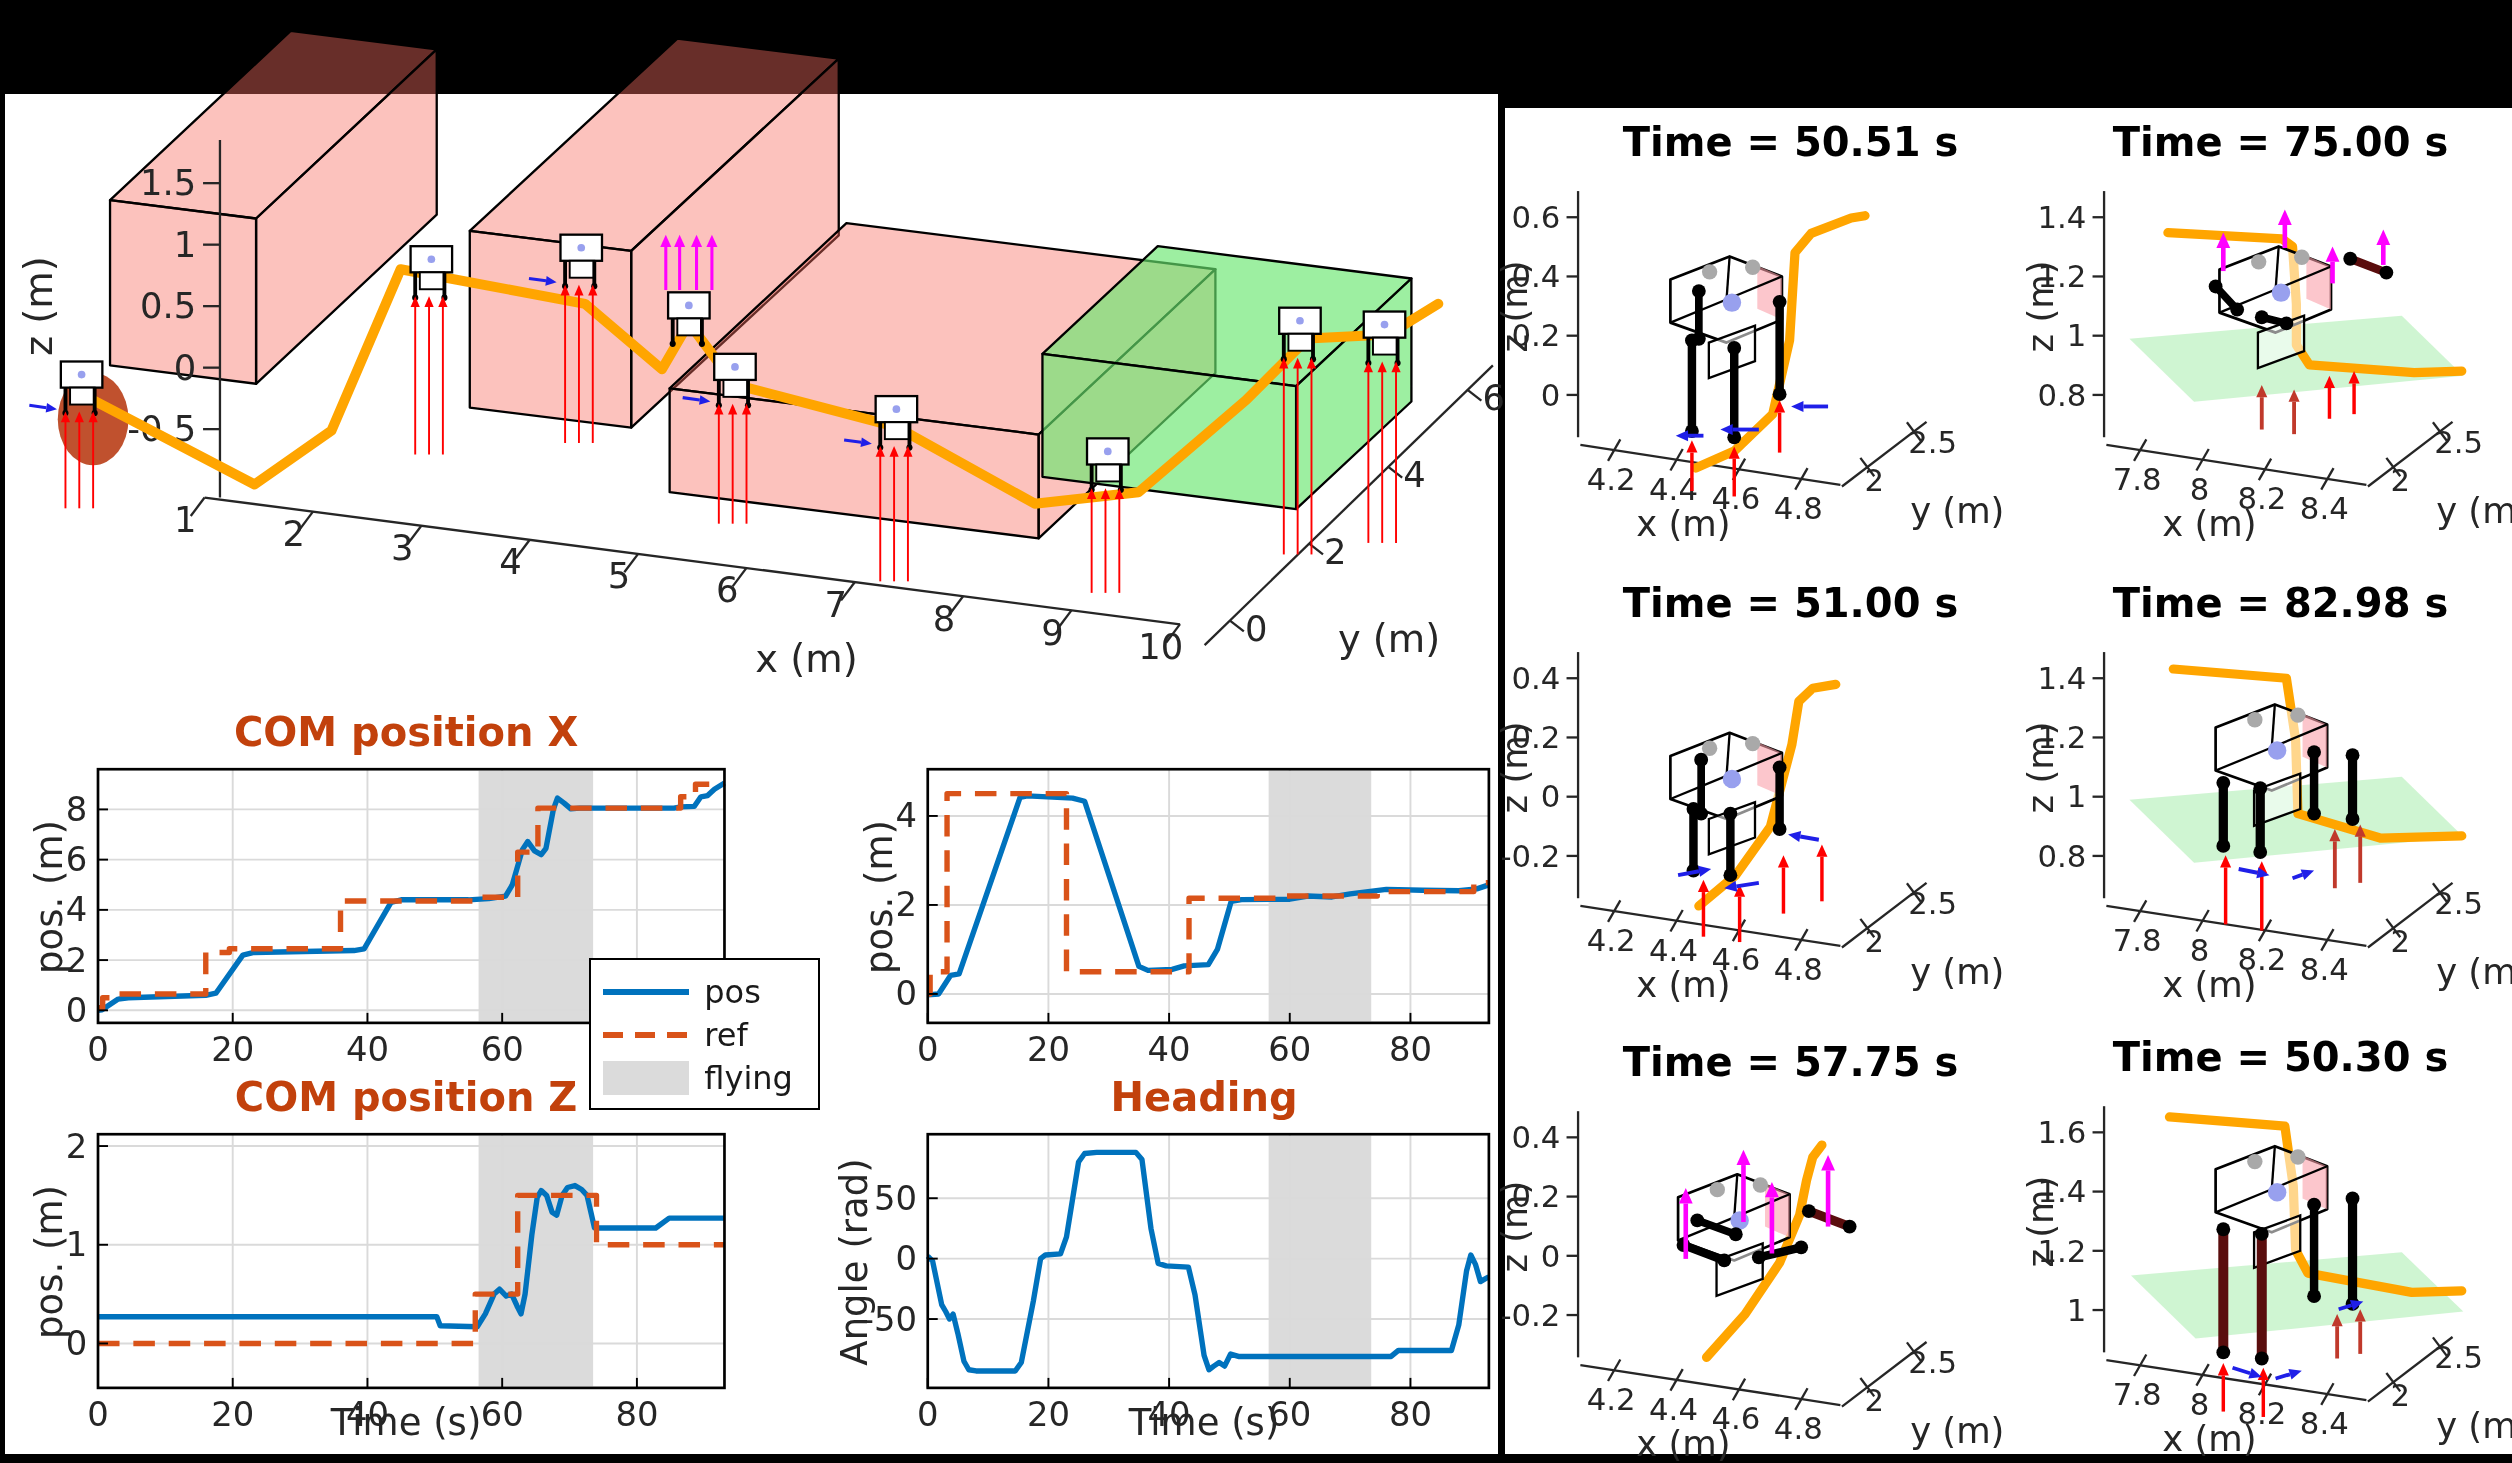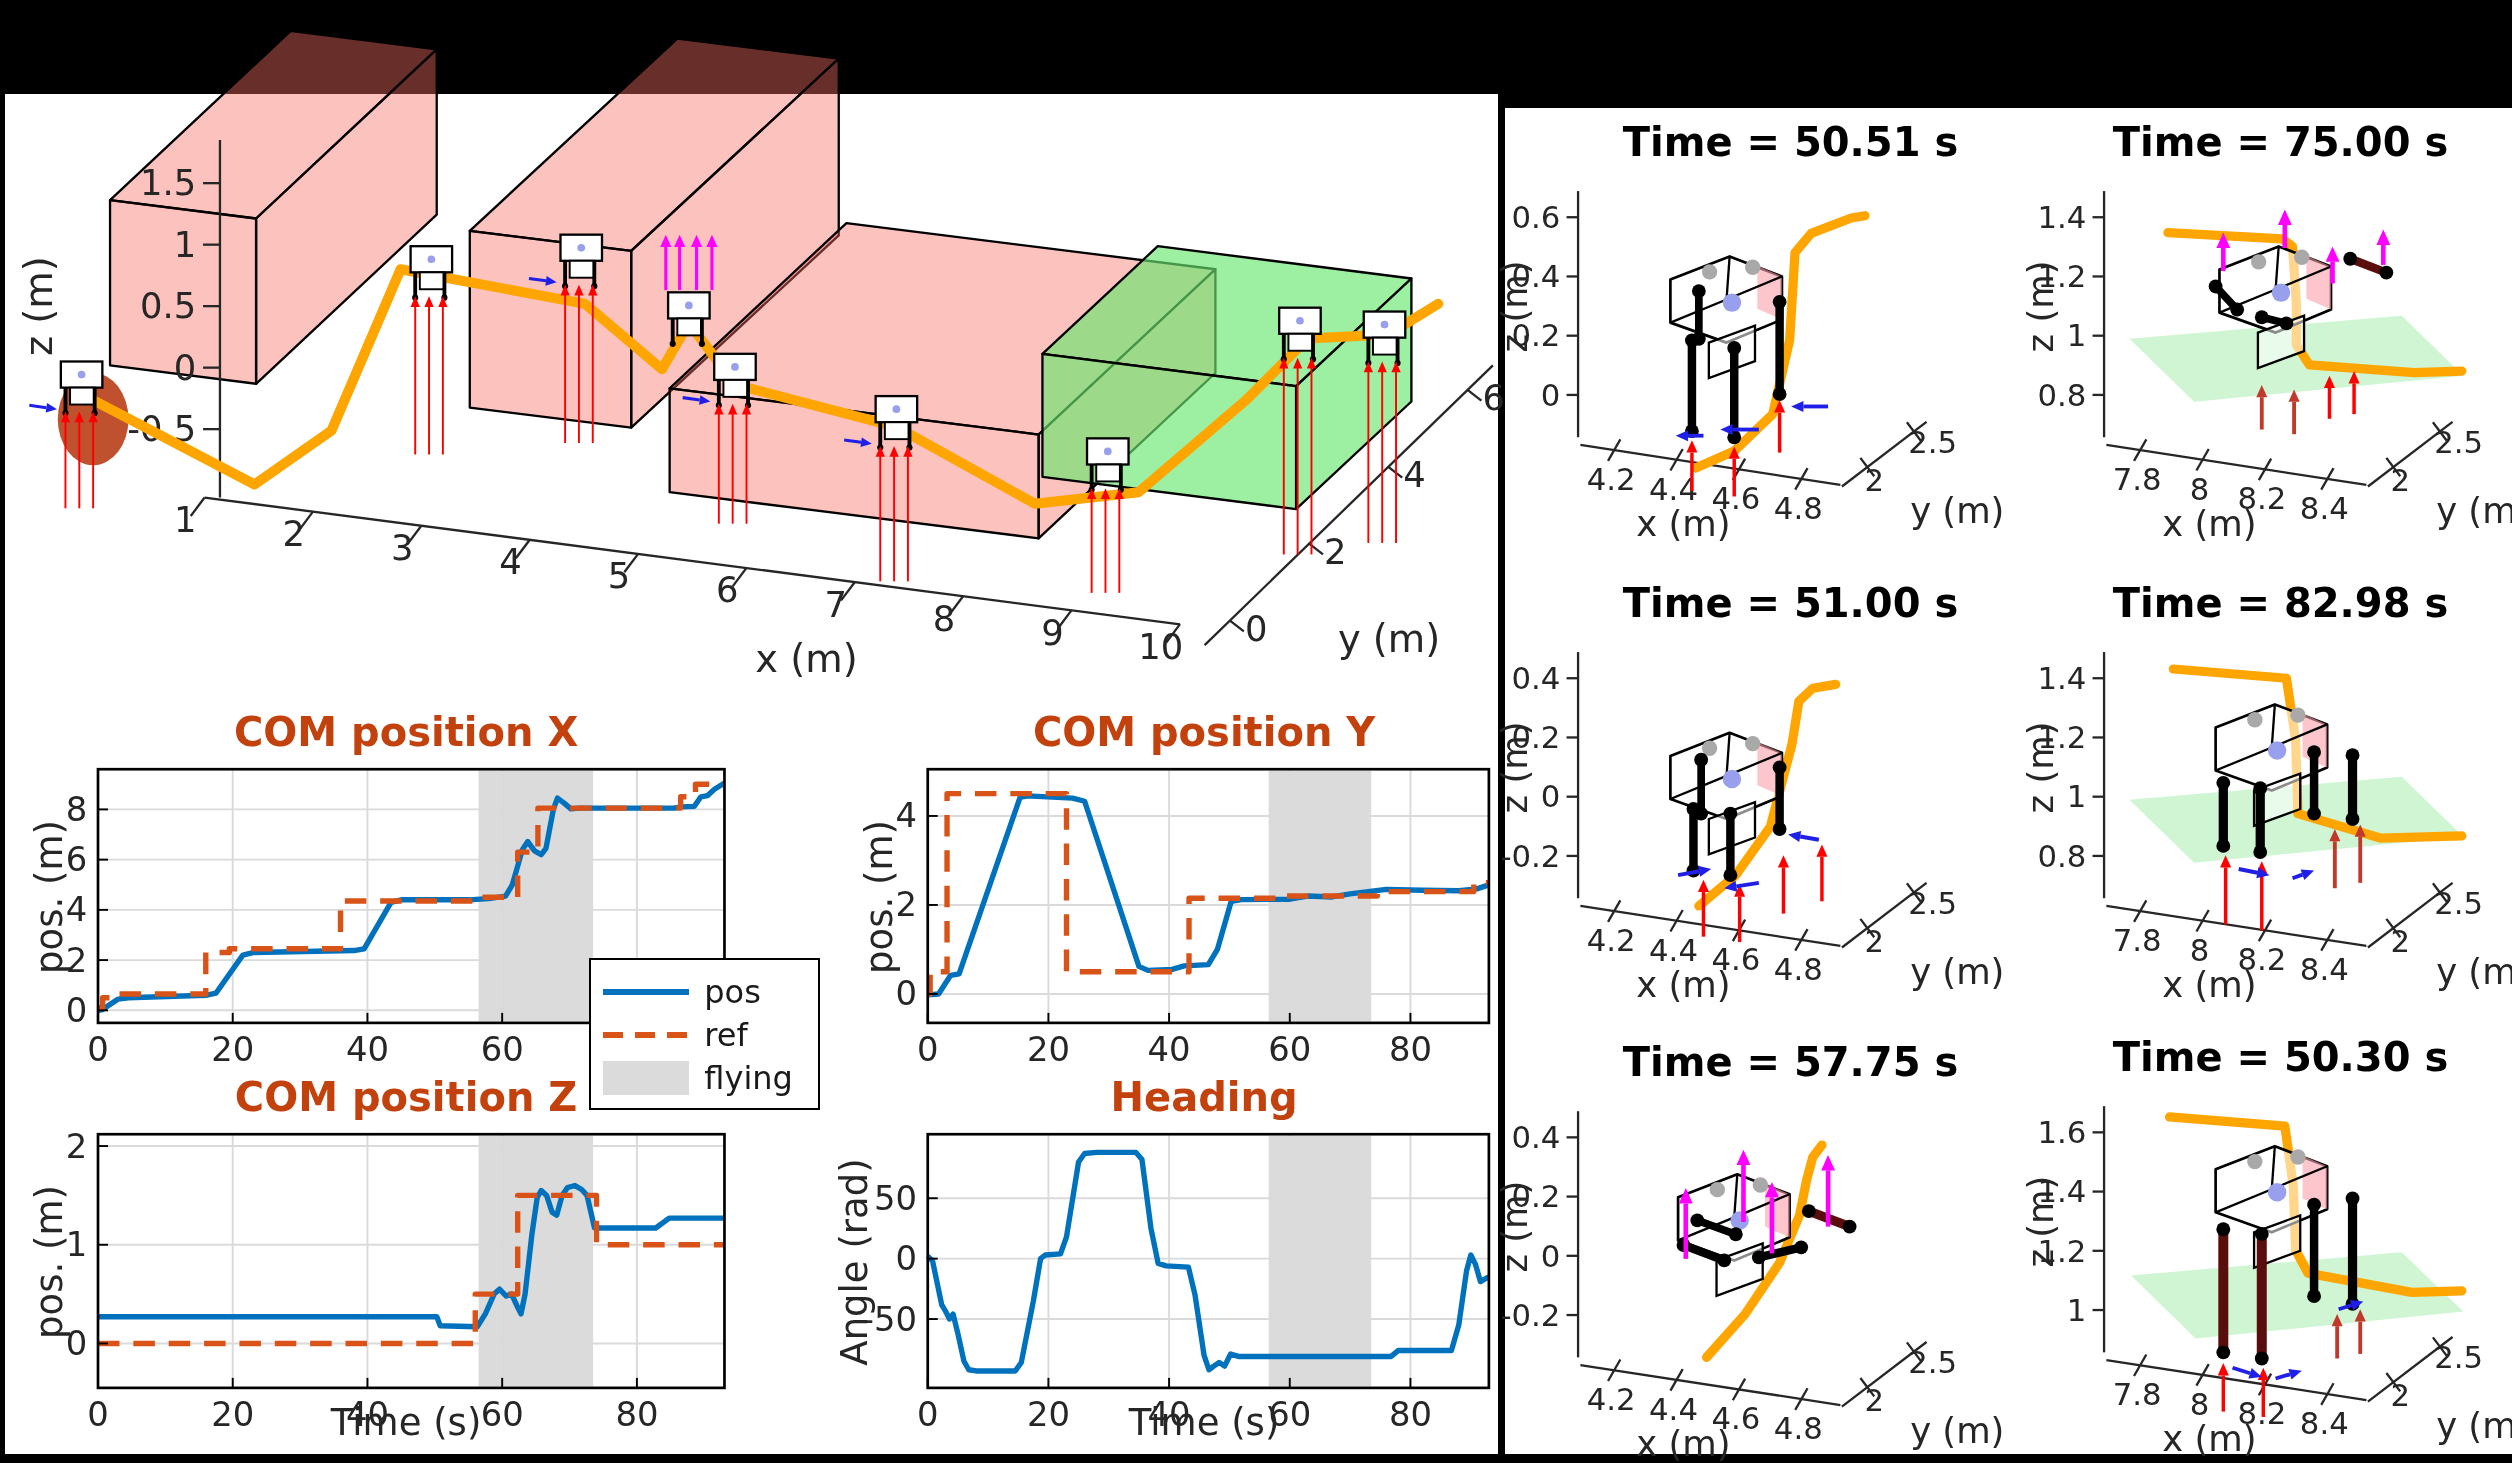--- a/index.html
+++ b/index.html
@@ -208,21 +208,20 @@
       <circle cx="1811" cy="350" r="4" fill="#000"></circle>
       <line x1="1773" y1="360" x2="1773" y2="584" stroke="#FF0000" stroke-width="2.5"></line>
       <polygon points="1773,348 1767,362 1779,362" fill="#FF0000"></polygon>
       <line x1="1791" y1="360" x2="1791" y2="584" stroke="#FF0000" stroke-width="2.5"></line>
       <polygon points="1791,348 1785,362 1797,362" fill="#FF0000"></polygon>
       <line x1="1809" y1="360" x2="1809" y2="584" stroke="#FF0000" stroke-width="2.5"></line>
       <polygon points="1809,348 1803,362 1815,362" fill="#FF0000"></polygon>
     </svg>
 
   <div class="chart-title" style="left:88px;top:615px;width:627px;">COM position X</div>
-  <div class="chart-title" style="left:919px;top:615px;width:561px;">COM position Y</div>
   <div class="chart-title" style="left:88px;top:980px;width:627px;">COM position Z</div>
   <div class="chart-title" style="left:919px;top:980px;width:561px;">Heading</div>
 
   <div class="axlab ylab" style="left:-73px;top:783px;">pos. (m)</div>
   <div class="axlab ylab" style="left:757px;top:783px;">pos. (m)</div>
   <div class="axlab ylab" style="left:-73px;top:1148px;">pos. (m)</div>
   <div class="axlab ylab" style="left:732px;top:1148px;">Angle (rad)</div>
 
   <div class="axlab" style="left:88px;top:1307px;width:627px;">Time (s)</div>
   <div class="axlab" style="left:919px;top:1307px;width:561px;">Time (s)</div>

